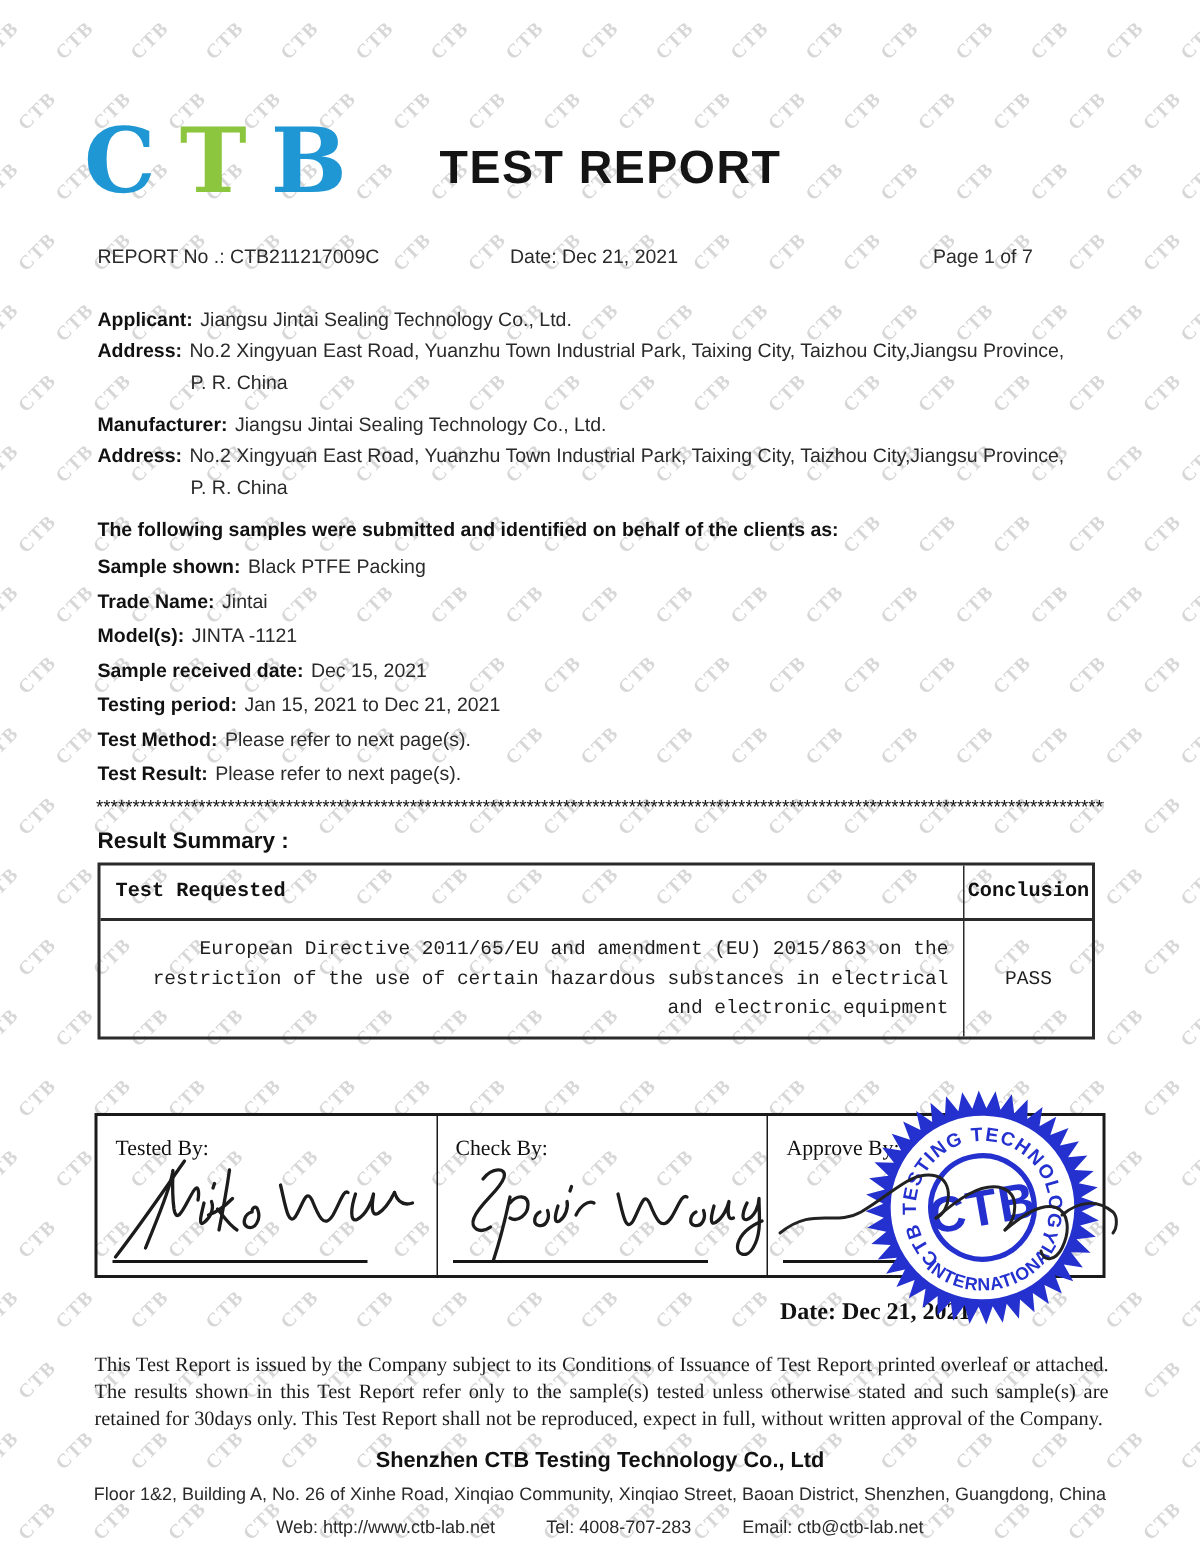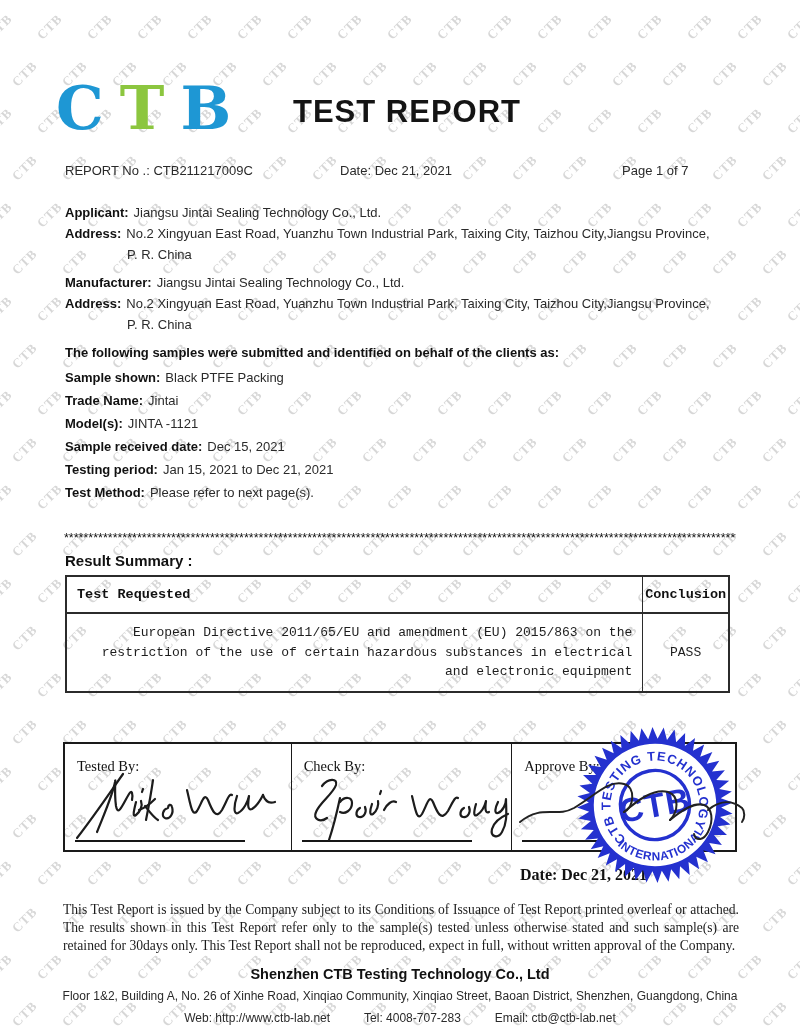--- a/index.html
+++ b/index.html
@@ -491,20 +491,23 @@
   </div>
   <div class="line f3">
     <b>Sample received date:</b><span>Dec 15, 2021</span>
   </div>
   <div class="line f4">
     <b>Testing period:</b><span>Jan 15, 2021 to Dec 21, 2021</span>
   </div>
   <div class="line f5">
     <b>Test Method:</b><span>Please refer to next page(s).</span>
   </div>
+  <div class="line f6">
+    <b>Test Result:</b><span>Please refer to next page(s).</span>
+  </div>
 
   <div class="stars">******************************************************************************************************************************************************</div>
 
   <div class="rs-head">Result Summary :</div>
 
   <div class="rtable">
     <div class="tr th-row">
       <div class="td c1">Test Requested</div>
       <div class="td c2">Conclusion</div>
     </div>

